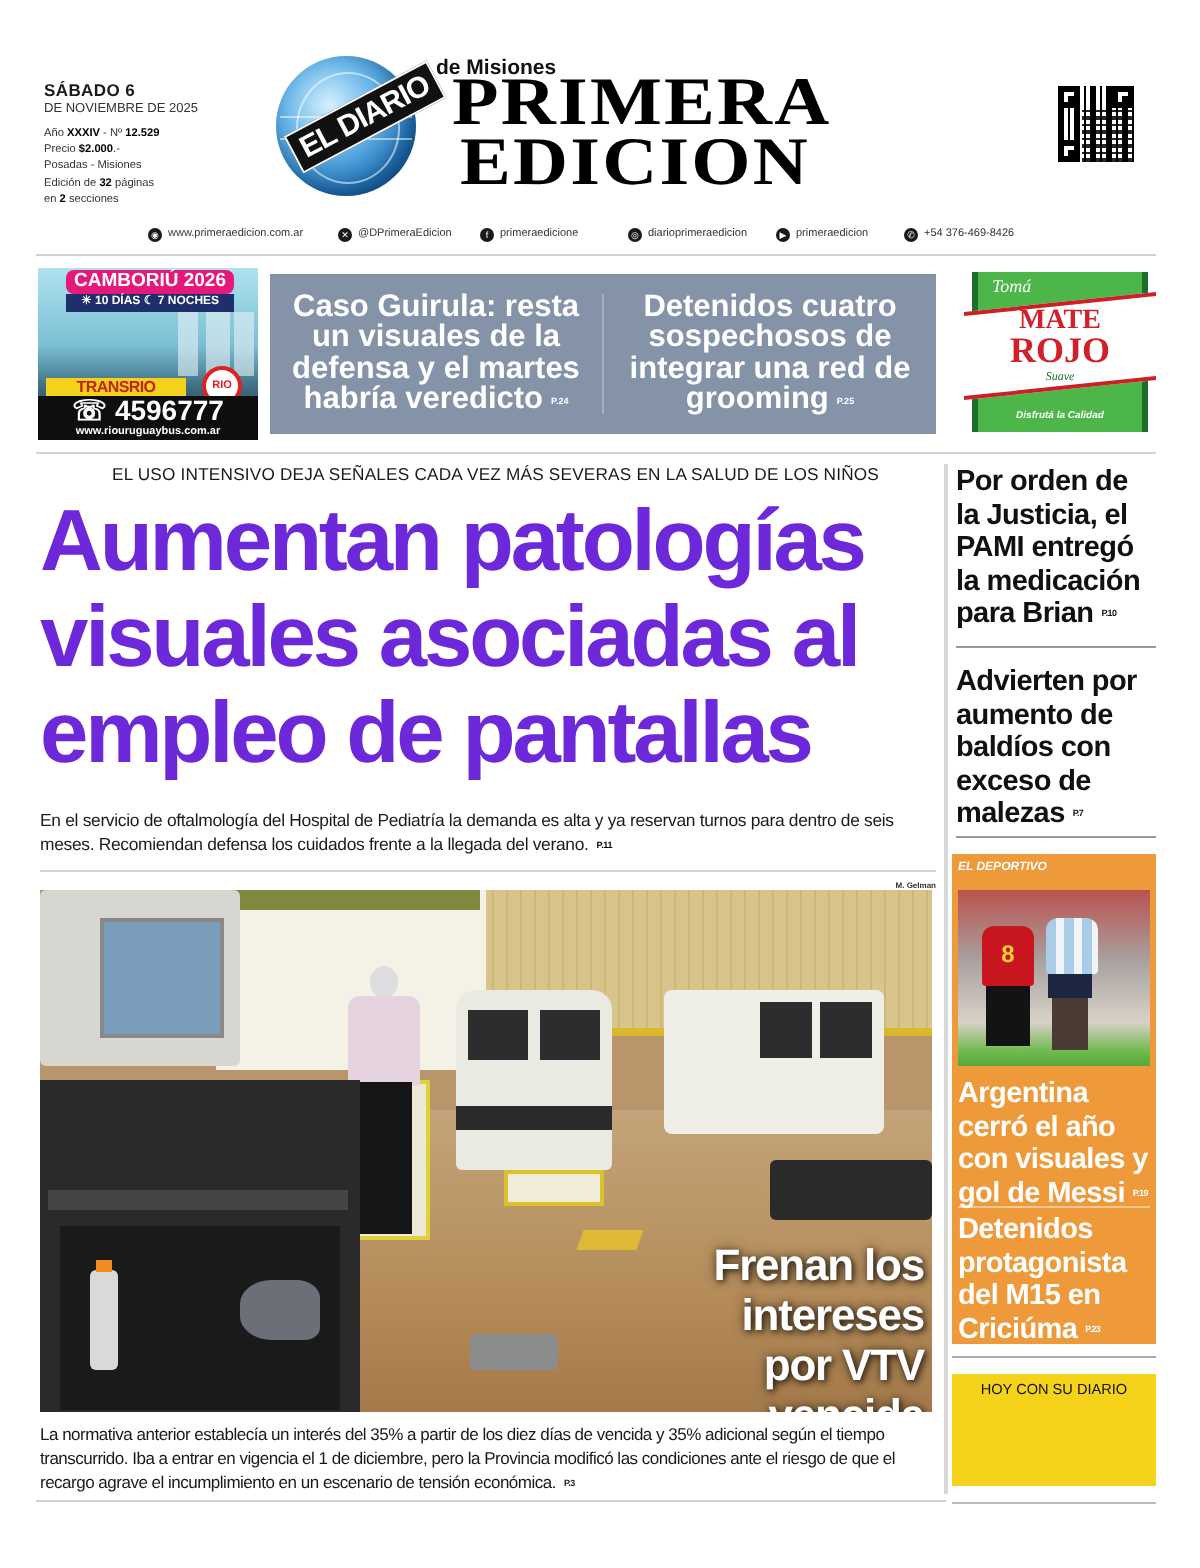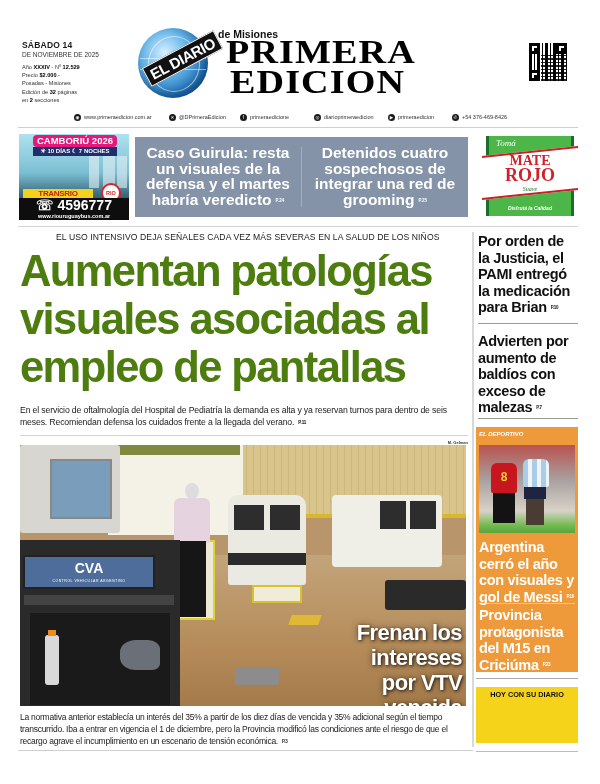--- a/index.html
+++ b/index.html
@@ -63,21 +63,21 @@
   .mate-word { position: absolute; left: 0; width: 96px; text-align: center; color: #d1202a; font-family: "Liberation Serif", serif; font-weight: bold; }
   .mate-w1 { top: 19px; font-size: 14px; }
   .mate-w2 { top: 31px; font-size: 18px; }
   .mate-suave { position: absolute; left: 0; top: 52px; width: 96px; text-align: center; font-size: 6px; font-style: italic; color: #1b6f2a; font-family: "Liberation Serif", serif; }
   .mate-disfruta { position: absolute; left: 0; top: 71px; width: 96px; text-align: center; font-size: 5px; font-style: italic; color: #fff; font-weight: bold; }
 
   .rule-ads { position: absolute; left: 18px; top: 226px; width: 560px; height: 1px; background: #d4d4d4; }
 
   
   .kicker { position: absolute; left: 20px; top: 232px; font-size: 8.6px; color: #1a1a1a; letter-spacing: 0.1px; white-space: nowrap; margin-left: 36px; }
-  .headline { position: absolute; left: 20px; top: 247px; width: 450px; font-weight: bold; font-size: 43.5px; line-height: 48px; letter-spacing: -1.6px; color: #4d7c0f; font-family: "Liberation Sans", sans-serif; }
+  .headline { position: absolute; left: 20px; top: 247px; width: 450px; font-weight: bold; font-size: 43.5px; line-height: 48px; letter-spacing: -1.6px; color: #6d28d9; font-family: "Liberation Sans", sans-serif; }
   .deck { position: absolute; left: 20px; top: 404px; width: 448px; font-size: 8.7px; line-height: 12px; color: #1a1a1a; letter-spacing: -0.15px; }
   .deck .page-ref { color: #000; }
   .rule-deck { position: absolute; left: 20px; top: 435px; width: 448px; height: 1px; background: #d4d4d4; }
   .credit { position: absolute; right: 132px; top: 440px; font-size: 4px; font-weight: bold; color: #333; }
 
   
   .photo { position: absolute; left: 20px; top: 445px; width: 446px; height: 261px; overflow: hidden; background: #b8956a; }
   .ph-floor { position: absolute; left: 0; top: 110px; width: 446px; height: 151px; background: linear-gradient(180deg, #c3a47a 0%, #b58c5a 60%, #a47a4a 100%); }
   .ph-wall { position: absolute; left: 220px; top: 0; width: 226px; height: 70px; background: repeating-linear-gradient(90deg, #d9c48b 0 6px, #cdb87c 6px 7px); }
   .ph-wall2 { position: absolute; left: 88px; top: 0; width: 135px; height: 90px; background: #f4f1e6; }
@@ -128,31 +128,31 @@
   .dep-p2 { position: absolute; left: 44px; top: 14px; width: 26px; height: 28px; background: repeating-linear-gradient(90deg, #a9cde9 0 5px, #f0f4f8 5px 9px); border-radius: 6px 6px 2px 2px; }
   .dep-p2shorts { position: absolute; left: 45px; top: 42px; width: 22px; height: 12px; background: #1e2540; }
   .dep-p2legs { position: absolute; left: 47px; top: 54px; width: 18px; height: 26px; background: #4a3b35; }
   .dep-story { position: absolute; left: 3px; width: 96px; color: #fff; font-weight: bold; font-size: 14.5px; line-height: 16.5px; letter-spacing: -0.3px; }
   .dep-s1 { top: 112px; }
   .dep-s2 { top: 180px; }
   .dep-sep { position: absolute; left: 3px; top: 176px; width: 96px; height: 1px; background: rgba(255,255,255,0.45); }
   .rule-side3 { position: absolute; left: 476px; top: 678px; width: 102px; height: 1px; background: #aaa; }
 
   .eco { position: absolute; left: 476px; top: 687px; width: 102px; height: 56px; background: #f4d31a; }
-  .eco-hoy { position: absolute; left: 0; top: 3px; width: 102px; text-align: center; font-size: 7.3px; font-weight: bold; color: #111; }
+  .eco-hoy { position: absolute; left: 0; top: 3px; width: 102px; text-align: center; font-size: 7.3px; font-weight: normal; color: #111; }
   .eco-band { position: absolute; left: 0; top: 15px; width: 102px; height: 25px; background: #1c8442; color: #fff; font-weight: bold; font-size: 15px; text-align: center; line-height: 25px; letter-spacing: -0.3px; }
   .eco-band span { font-size: 9px; }
   .rule-side4 { position: absolute; left: 476px; top: 751px; width: 102px; height: 1px; background: #bbb; }
 </style>
 </head>
 <body>
 
 <header class="masthead">
   <div class="dateblock">
-    <div class="date-day">SÁBADO 14</div>
+    <div class="date-day">SÁBADO 6</div>
     <div class="date-full">DE NOVIEMBRE DE 2025</div>
     <div class="meta-line meta-first"><span>Año </span><b>XXXIV</b><span> - Nº </span><b>12.529</b></div>
     <div class="meta-line"><span>Precio </span><b>$2.000</b><span>.-</span></div>
     <div class="meta-line">Posadas - Misiones</div>
     <div class="meta-line"><span>Edición de </span><b>32</b><span> páginas</span></div>
     <div class="meta-line"><span>en </span><b>2</b><span> secciones</span></div>
   </div>
 
   <div class="logo">
     <div class="globe"></div>
@@ -259,21 +259,20 @@
   <div class="ph-rollers"></div>
   <div class="ph-man">
     <div class="head"></div>
     <div class="shirt"></div>
     <div class="pants"></div>
   </div>
   <div class="ph-cart"></div>
   <div class="ph-monitor">
       <div class="ph-screen"></div>
     </div>
-  <div class="ph-cva"><span>CVA</span><small>CONTROL VEHICULAR ARGENTINO</small></div>
   <div class="ph-keyboard"></div>
   <div class="ph-shelf"></div>
   <div class="ph-bottle"></div>
   <div class="ph-cloth"></div>
   <div class="ph-camera"></div>
   <div class="ph-caption" style="width:130px">Frenan los intereses por VTV vencida</div>
 </div>
 
 <p class="story2"><span>La normativa anterior establecía un interés del 35% a partir de los diez días de vencida y 35% adicional según el tiempo transcurrido. Iba a entrar en vigencia el 1 de diciembre, pero la Provincia modificó las condiciones ante el riesgo de que el recargo agrave el incumplimiento en un escenario de tensión económica.</span><span class="page-ref">P.3</span></p>
 <div class="rule-bottom"></div>
@@ -288,20 +287,20 @@
   <div class="dep-label">EL DEPORTIVO</div>
   <div class="dep-photo">
     <div class="dep-p1legs"></div>
     <div class="dep-p1">8</div>
     <div class="dep-p2legs"></div>
     <div class="dep-p2shorts"></div>
     <div class="dep-p2"></div>
   </div>
   <div class="dep-story dep-s1"><span>Argentina cerró el año con visuales y gol de Messi</span><span class="page-ref">P.19</span></div>
   <div class="dep-sep"></div>
-  <div class="dep-story dep-s2"><span>Provincia protagonista del M15 en Criciúma</span><span class="page-ref">P.23</span></div>
+  <div class="dep-story dep-s2"><span>Detenidos protagonista del M15 en Criciúma</span><span class="page-ref">P.23</span></div>
 </div>
 <div class="rule-side3"></div>
 
 <div class="eco">
   <div class="eco-hoy">HOY CON SU DIARIO</div>
 </div>
 <div class="rule-side4"></div>
 
 </body></html>

